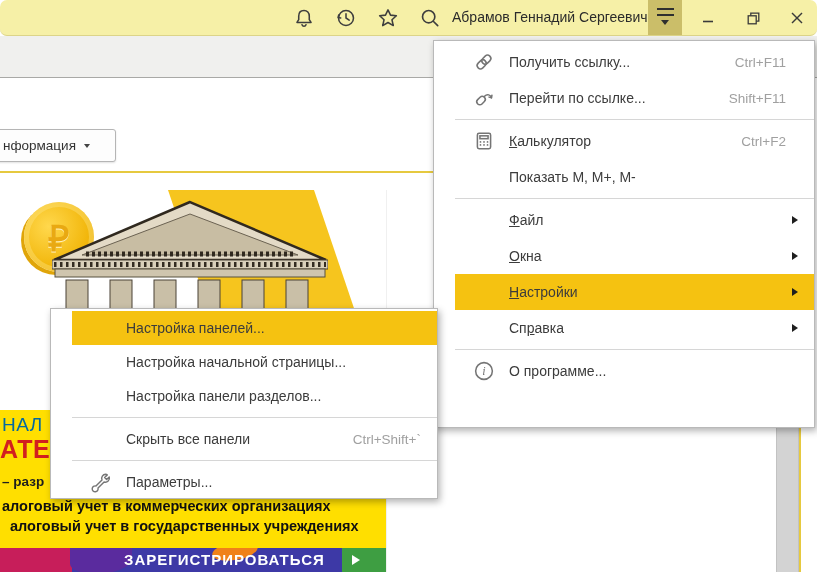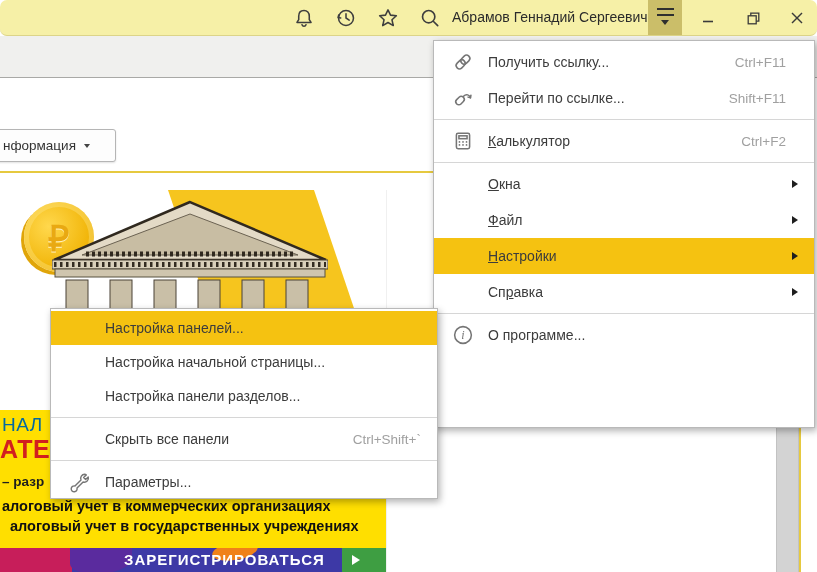--- a/index.html
+++ b/index.html
@@ -57,21 +57,21 @@
              border-radius:0 0 70% 45%;}
   .reg-blob2{position:absolute;left:212px;top:-6px;width:46px;height:18px;background:#F08119;
              border-radius:50%;transform:rotate(-10deg);}
   .reg-text{position:absolute;left:124px;top:3px;font-size:15px;font-weight:800;color:#fff;
             letter-spacing:1px;white-space:nowrap;}
   .reg-arrow{position:absolute;left:352px;top:7px;width:0;height:0;
              border:5px solid transparent;border-left:8px solid #fff;}
 
   
   .menu{position:absolute;background:#fff;border:1px solid #B9B9B9;
-        box-shadow:2px 3px 7px rgba(0,0,0,.3);box-sizing:border-box;}
+        box-shadow:2px 3px 7px rgba(0,0,0,.3);box-sizing:border-box;padding-left:21px;}
   .main-menu{left:433px;top:40px;width:382px;height:388px;padding-top:3px;z-index:10;}
   .submenu{left:50px;top:308px;width:388px;height:191px;padding-top:2px;z-index:11;}
   .mrow{display:flex;align-items:center;height:36px;padding:0 10px 0 0;cursor:pointer;position:relative;}
   .submenu .mrow{height:34px;}
   .mrow.hl{background:#F5C211;}
   .mrow .micon{position:absolute;left:18px;top:50%;transform:translateY(-50%);width:22px;height:22px;}
   .mrow .mlabel{margin-left:54px;font-size:14px;color:#3C3C3C;white-space:nowrap;}
   .mrow .accel{text-decoration:underline;}
   .mrow .shortcut{margin-left:auto;margin-right:18px;font-size:13.5px;color:#A0A0A0;white-space:nowrap;}
   .submenu .shortcut{margin-right:6px;}
@@ -217,27 +217,30 @@
             <circle cx="10" cy="10.8" r="0.8"></circle>
             <circle cx="13.2" cy="10.8" r="0.8"></circle>
           <circle cx="6.8" cy="13.6" r="0.8"></circle>
             <circle cx="10" cy="13.6" r="0.8"></circle>
             <circle cx="13.2" cy="13.6" r="0.8"></circle>
         </g>
       </svg>
       <span class="mlabel"><span></span><span class="accel">К</span><span>алькулятор</span></span>
       <span class="shortcut">Ctrl+F2</span>
     </div>
-    <div class="msep"></div>
+    <div class="mrow">
+      <span class="mlabel"><span>Показать М, М+, М-</span><span class="accel"></span><span></span></span>
+    </div>
+    <div class="msep"></div>
+    <div class="mrow">
+      <span class="mlabel"><span></span><span class="accel">Ф</span><span>айл</span></span>
+      <span class="subarrow"></span>
+    </div>
     <div class="mrow">
       <span class="mlabel"><span></span><span class="accel">О</span><span>кна</span></span>
-      <span class="subarrow"></span>
-    </div>
-    <div class="mrow">
-      <span class="mlabel"><span></span><span class="accel">Ф</span><span>айл</span></span>
       <span class="subarrow"></span>
     </div>
     <div class="mrow hl">
       <span class="mlabel"><span></span><span class="accel">Н</span><span>астройки</span></span>
       <span class="subarrow"></span>
     </div>
     <div class="mrow">
       <span class="mlabel"><span>Сп</span><span class="accel">р</span><span>авка</span></span>
       <span class="subarrow"></span>
     </div>

